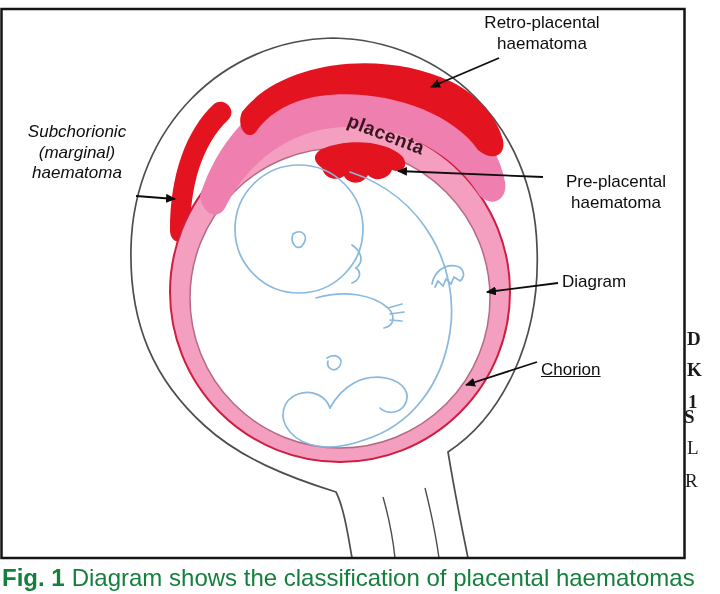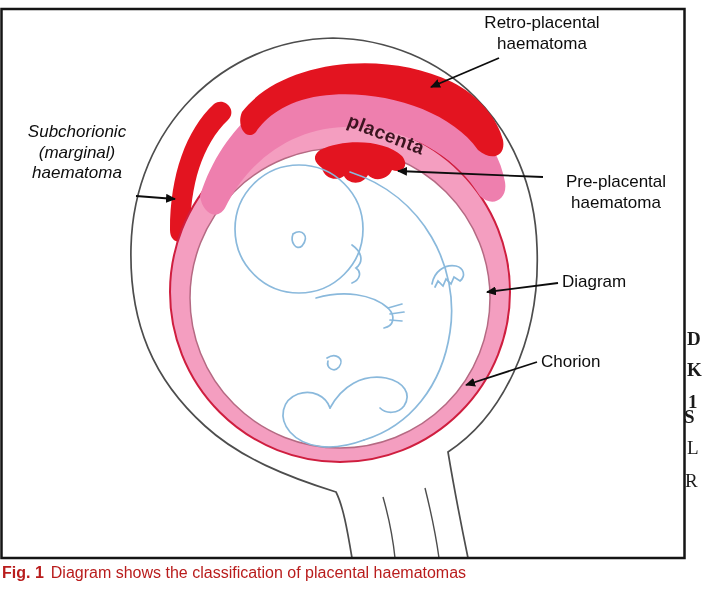--- a/index.html
+++ b/index.html
@@ -18,21 +18,21 @@
     white-space:nowrap;
   }
   .lbl span{display:block;}
   .placenta-word{
     position:absolute;left:352px;top:110px;
     transform:rotate(21deg);transform-origin:left top;
     font-size:19px;font-weight:600;color:#3c1420;letter-spacing:.5px;
   }
   .caption{
     position:absolute;left:2px;top:564px;width:700px;
-    font-size:16px;color:#b91c1c;white-space:nowrap;
+    font-size:24px;color:#15803d;white-space:nowrap;
   }
   .caption .fig{font-weight:bold;}
   .caption .txt{margin-left:7px;}
   .frag{
     position:absolute;
     font-family:"Liberation Serif",serif;
     font-size:19px;color:#1a1a1a;
   }
   .frag.b{font-weight:bold;}
 </style>
@@ -112,21 +112,21 @@
 
   <div class="lbl" style="left:545px;top:158px;width:142px;margin-top:14px;">
     <span>Pre-placental</span>
     <span>haematoma</span>
   </div>
 
   <div class="lbl" style="left:562px;top:272px;">
     <span>Diagram</span>
   </div>
 
-  <div class="lbl" style="left:541px;top:352px;">
+  <div class="lbl" style="left:541px;top:360px;text-decoration:underline;">
     <span>Chorion</span>
   </div>
 
   <div class="placenta-word">placenta</div>
 
   <div class="caption">
     <span class="fig">Fig. 1</span><span class="txt">Diagram shows the classification of placental haematomas</span>
   </div>
 
   <span class="frag b" style="left:687px;top:328px;">D</span>

